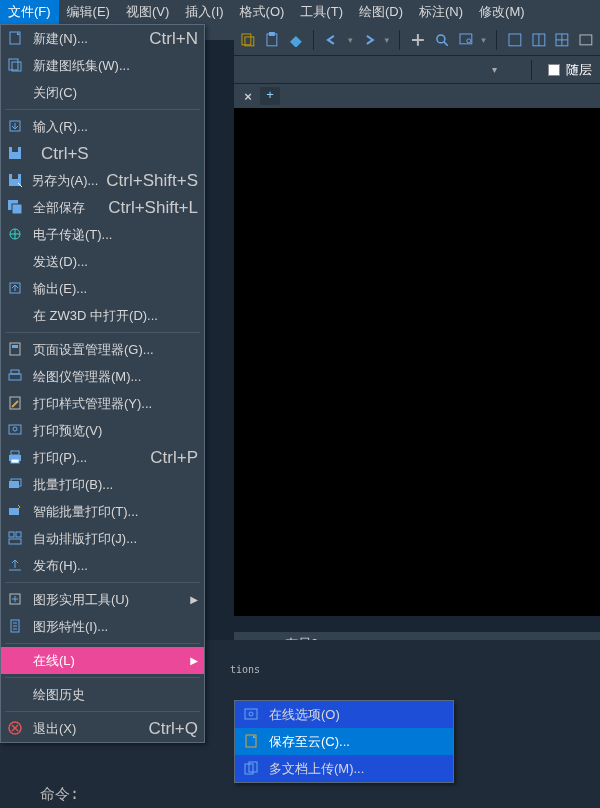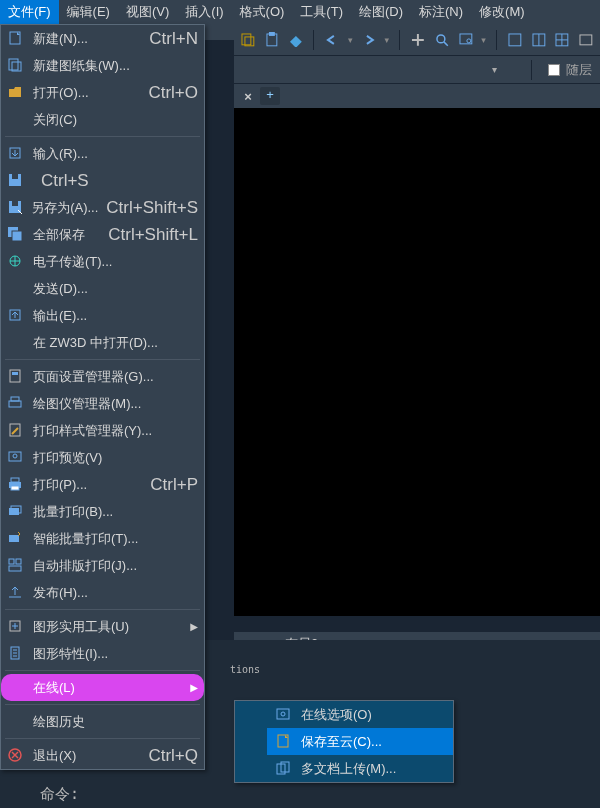--- a/index.html
+++ b/index.html
@@ -38,21 +38,21 @@
   .sep { width:1px; height:20px; background:#1a2533; margin:0 2px;}
 
   .layerbar {
     position: absolute;
     top: 56px; left: 234px; right: 0;
     height: 28px;
     background: #34414f;
     display: flex; align-items: center; gap:8px; padding: 0 8px;
     border-bottom: 1px solid #1a2533;
   }
-  .layer-label { color:#a3a3a3; }
+  .layer-label { color:#ffffff; }
   .dropdown-arrow { color:#aaa; font-size:10px; }
   .layer-right { display:flex; align-items:center; gap:6px; margin-left:6px;}
   .swatch { width:12px; height:12px; background:#fff; border:1px solid #888; display:inline-block;}
 
   .tabs {
     position: absolute;
     top: 84px; left: 234px; right: 0;
     height: 24px;
     background: #34414f;
     display: flex; align-items:center; padding:0 6px; gap:4px;
@@ -91,37 +91,36 @@
     background: #34414f;
     border: 1px solid #5a6a7a;
     box-shadow: 2px 2px 4px rgba(0,0,0,.4);
   }
   .menu .row {
     display:flex; align-items:center;
     height: 27px;
     padding: 0 6px;
     position: relative;
   }
-  .menu .row.hover { background:#d946ef; color:#fff;border-radius:10px; }
+  .menu .row.hover { background:#ec4899; color:#fff; }
   .menu .row .icon { width:18px; height:18px; margin-right:8px; display:inline-block;}
   .menu .row .label { flex:1; white-space:nowrap; }
   .menu .row .accel { color:#ccc; font-size:17px; margin-left:8px;}
   .menu .row .arrow { width:10px; text-align:right; font-size:10px; color:#ccc;}
   .menu .row.hover .arrow { color:#fff;}
   .menu .divider { height:1px; background:#4a5664; margin:3px 4px;}
 
   
   .submenu {
     position:absolute;
     top: calc(24px + 681px - 24px); 
     left:234px; width:220px;
-    background:#0c4a6e;
+    background:#1d4ed8;
     border:1px solid #5a6a7a;
     box-shadow: 2px 2px 4px rgba(0,0,0,.4);
-    padding-left: 32px;
   }
   .submenu .row { display:flex; align-items:center; height:27px; padding:0 8px;}
   .submenu .row.hover { background:#0078d7; color:#fff;}
   .submenu .row .icon { width:18px; height:18px; margin-right:8px; display:inline-block;}
   .submenu .row .label { flex:1; }
 
   
   .icon svg { width:16px; height:16px;}
 </style>
 </head>
@@ -240,27 +239,20 @@
       <span class="accel">Ctrl+N</span>
     </div>
     <div class="row">
       <span class="icon"><svg viewBox="0 0 16 16">
           <rect x="2" y="2" width="9" height="11" fill="none" stroke="#6aa8e8"></rect>
           <rect x="5" y="5" width="9" height="9" fill="none" stroke="#6aa8e8"></rect>
         </svg></span>
       <span class="label">新建图纸集(W)...</span>
     </div>
     <div class="row">
-      <span class="icon"><svg viewBox="0 0 16 16">
-          <path d="M2 5h5l1-2h6v10H2z" fill="#d8a438"></path>
-        </svg></span>
-      <span class="label">打开(O)...</span>
-      <span class="accel">Ctrl+O</span>
-    </div>
-    <div class="row">
       <span class="icon"></span>
       <span class="label">关闭(C)</span>
     </div>
     <div class="divider"></div>
     <div class="row">
       <span class="icon"><svg viewBox="0 0 16 16">
           <rect x="3" y="3" width="10" height="10" fill="none" stroke="#6aa8e8"></rect>
           <path d="M8 5v6M5 8l3 3 3-3" stroke="#6aa8e8" fill="none"></path>
         </svg></span>
       <span class="label">输入(R)...</span>

